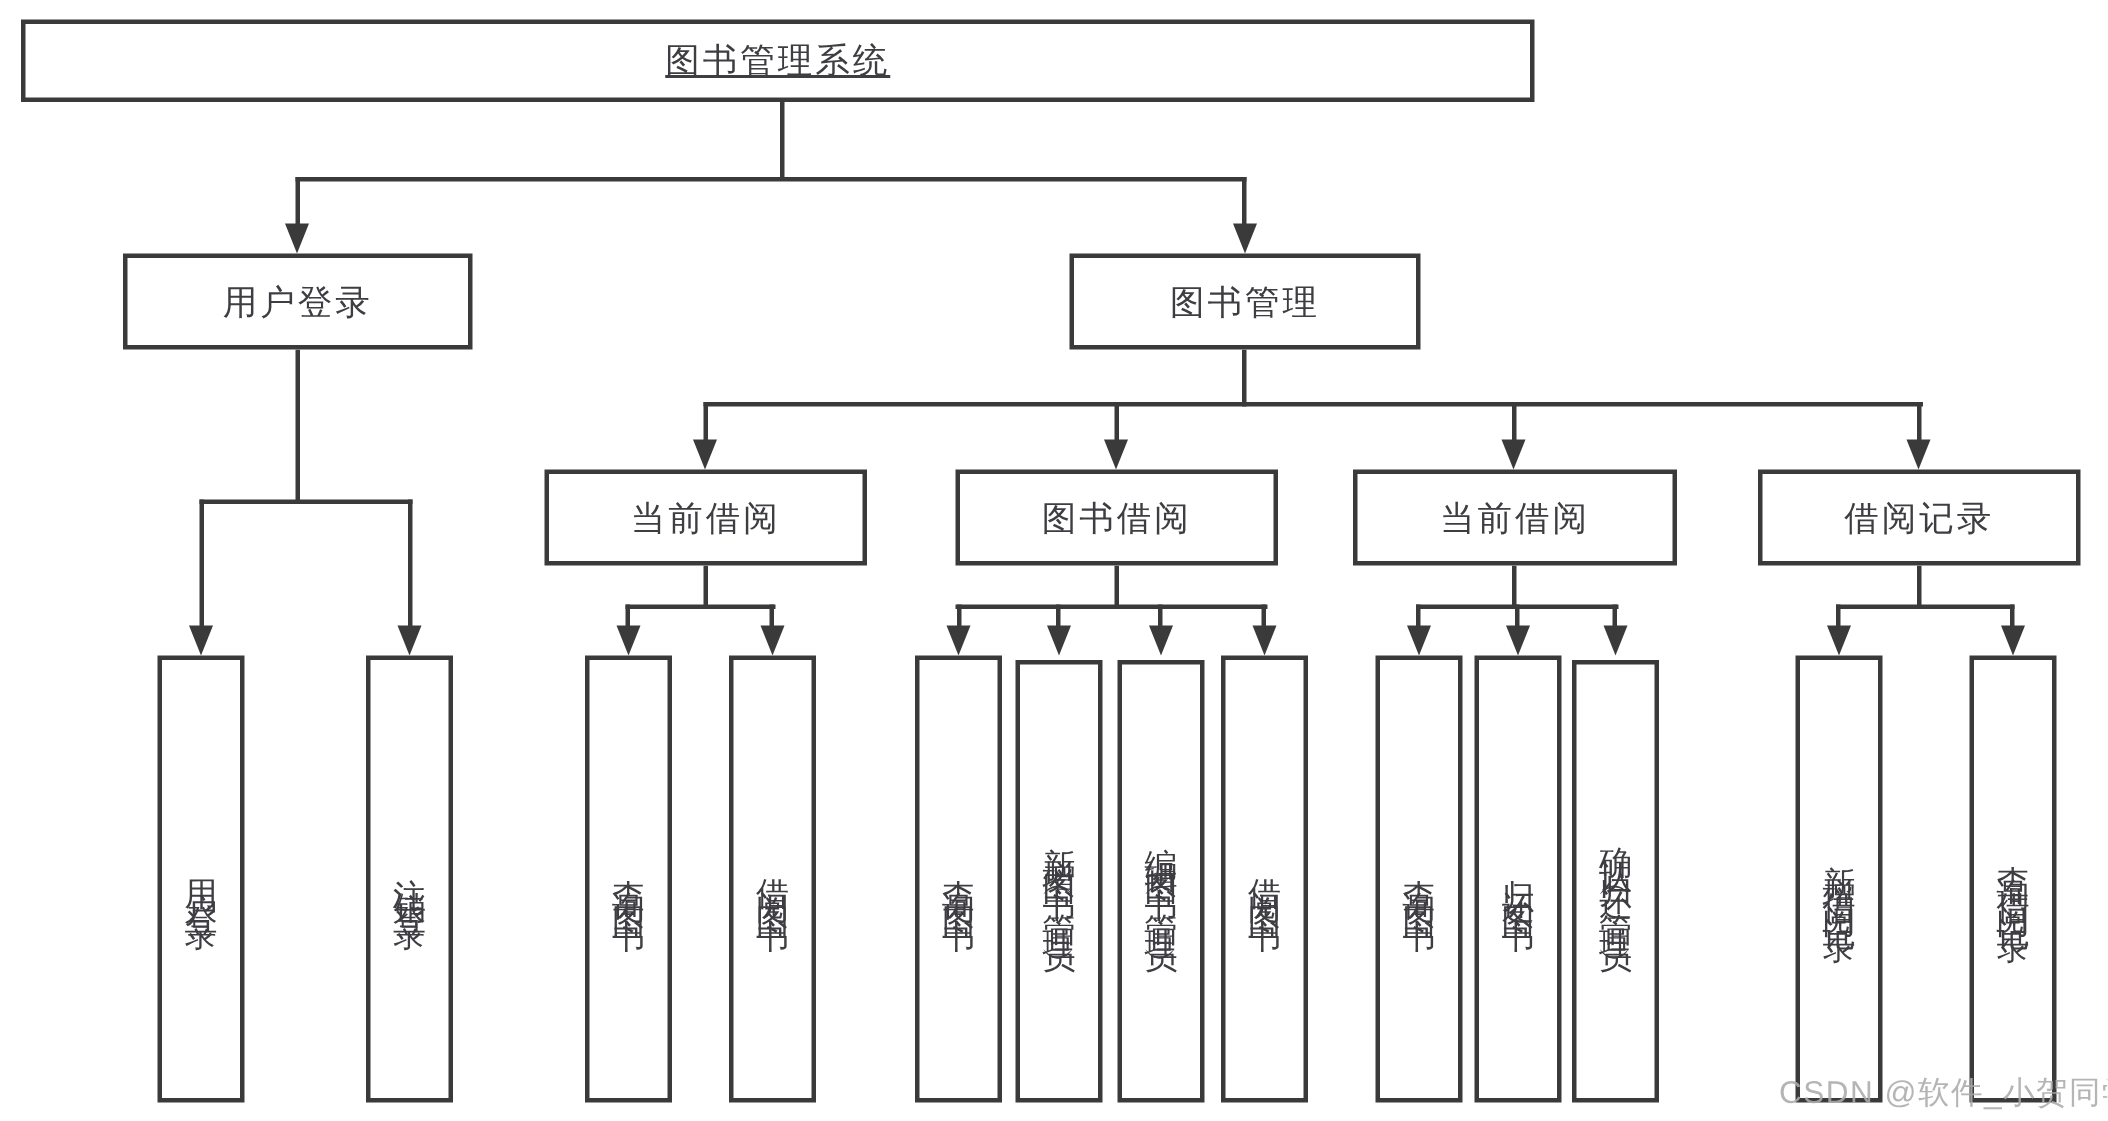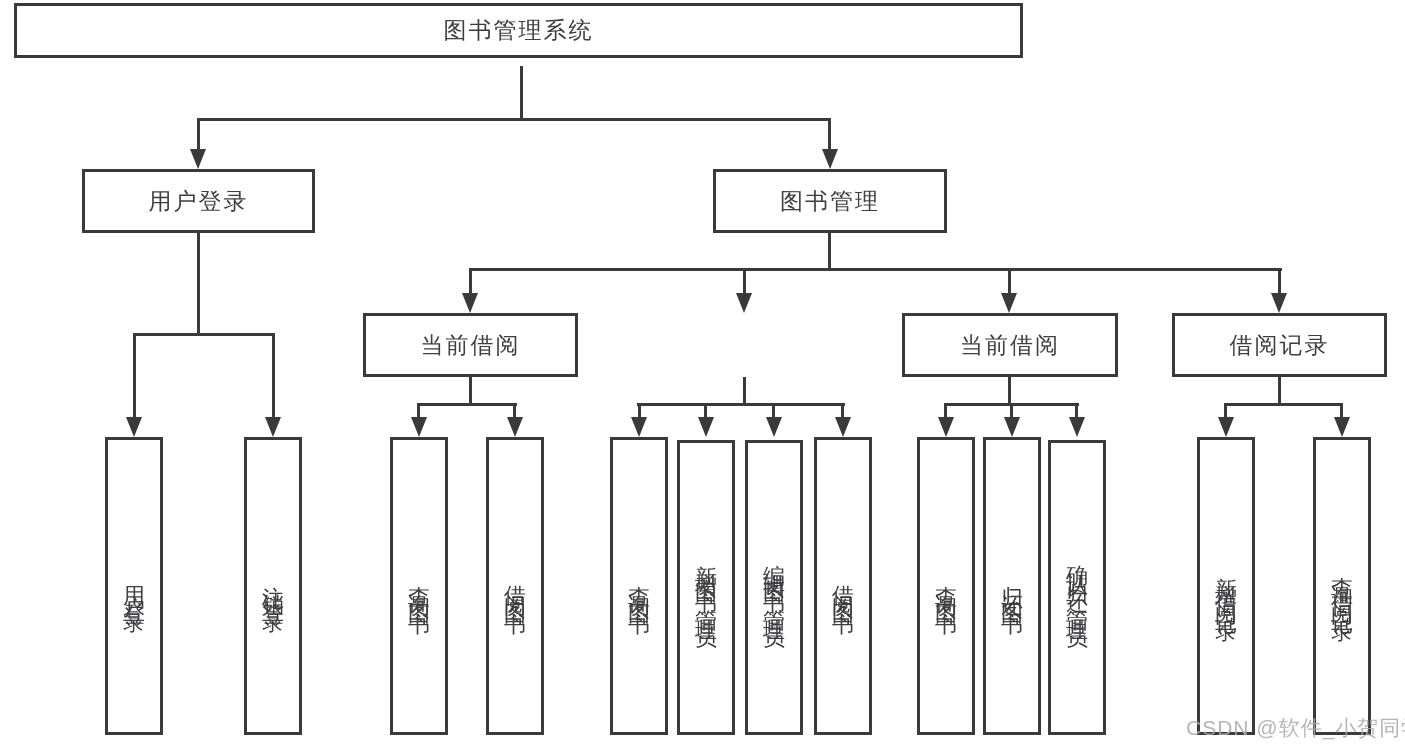--- a/index.html
+++ b/index.html
@@ -71,36 +71,39 @@
     opacity: 0.88;
     z-index: 3;
     white-space: nowrap;
   }
 </style>
 </head>
 <body>
 
 <div id="canvas">
 
-  <div class="hbox" style="left:14px; top:3px; width:1009px; height:55px;">
+  <div class="hbox" style="left:14px; top:13px; width:1009px; height:55px;text-decoration:underline;">
     <span>图书管理系统</span>
   </div>
 
   <div class="hbox" style="left:82px; top:169px; width:233px; height:64px;">
     <span>用户登录</span>
   </div>
 
   <div class="hbox" style="left:713px; top:169px; width:234px; height:64px;text-align:center;">
     <span>图书管理</span>
   </div>
 
   <div class="hbox" style="left:363px; top:313px; width:215px; height:64px;">
     <span>当前借阅</span>
   </div>
 
+  <div class="hbox" style="left:637px; top:313px; width:215px; height:64px;">
+    <span>图书借阅</span>
+  </div>
 
   <div class="hbox" style="left:902px; top:313px; width:216px; height:64px;text-align:right;">
     <span>当前借阅</span>
   </div>
 
   <div class="hbox" style="left:1172px; top:313px; width:215px; height:64px;">
     <span>借阅记录</span>
   </div>
 
   <div class="vbox" style="left:105px; top:437px; height:298px;">

